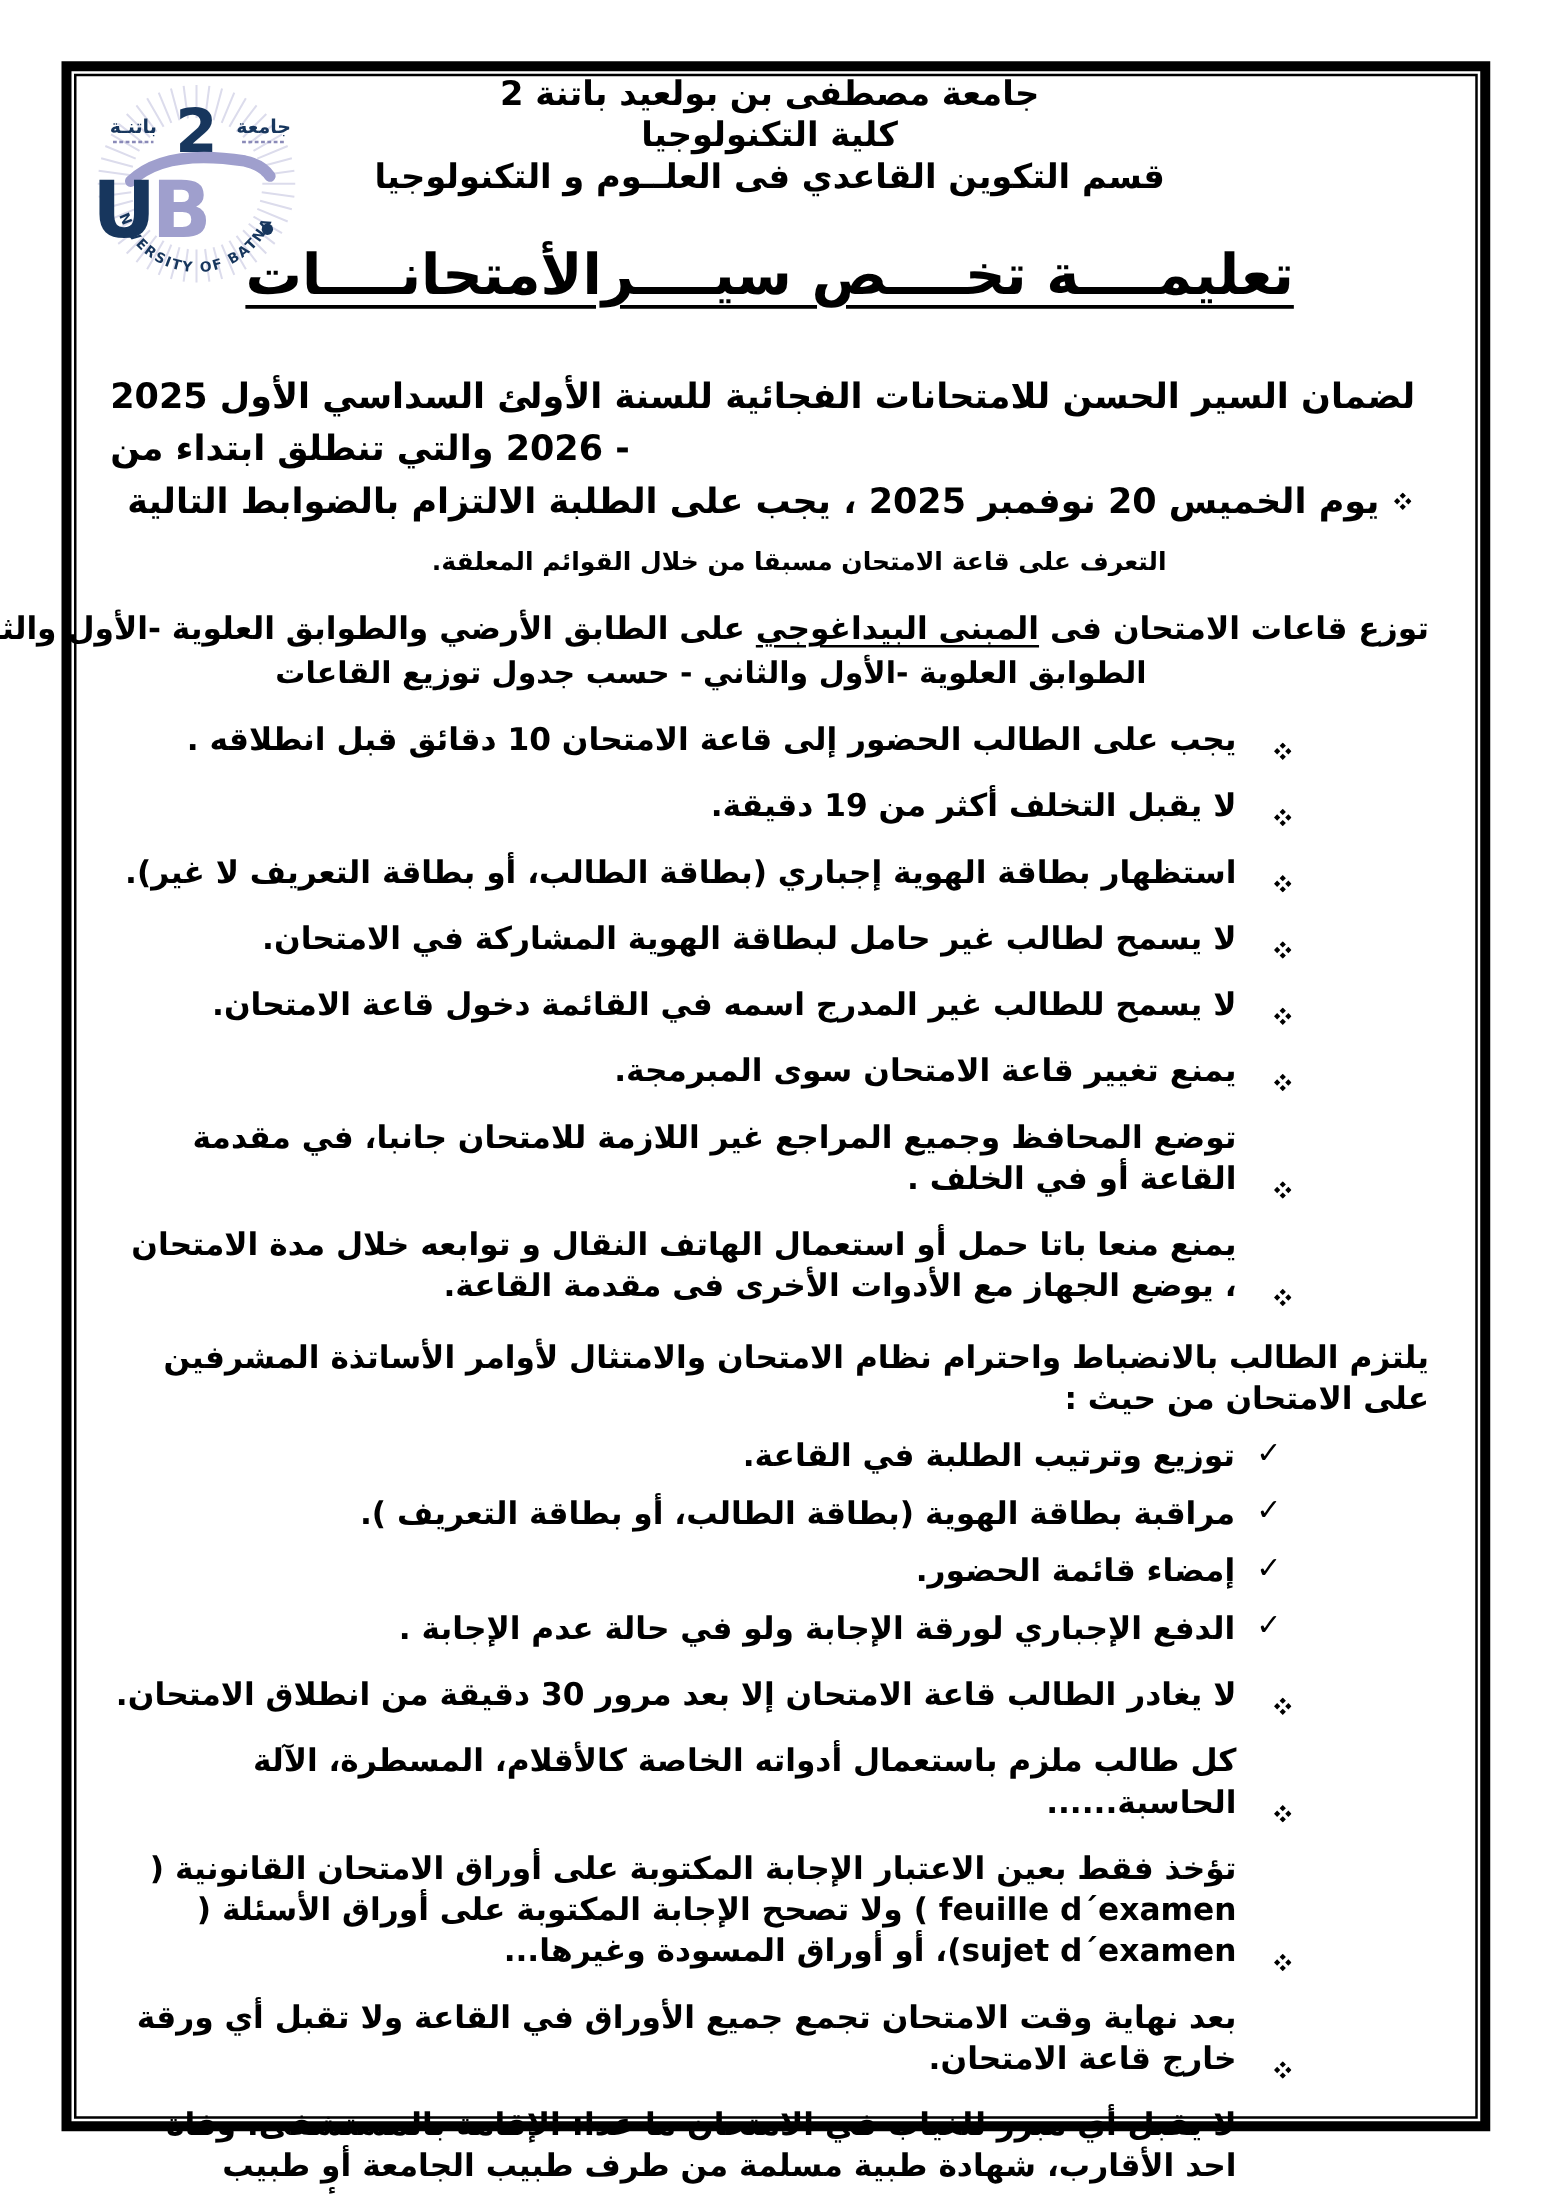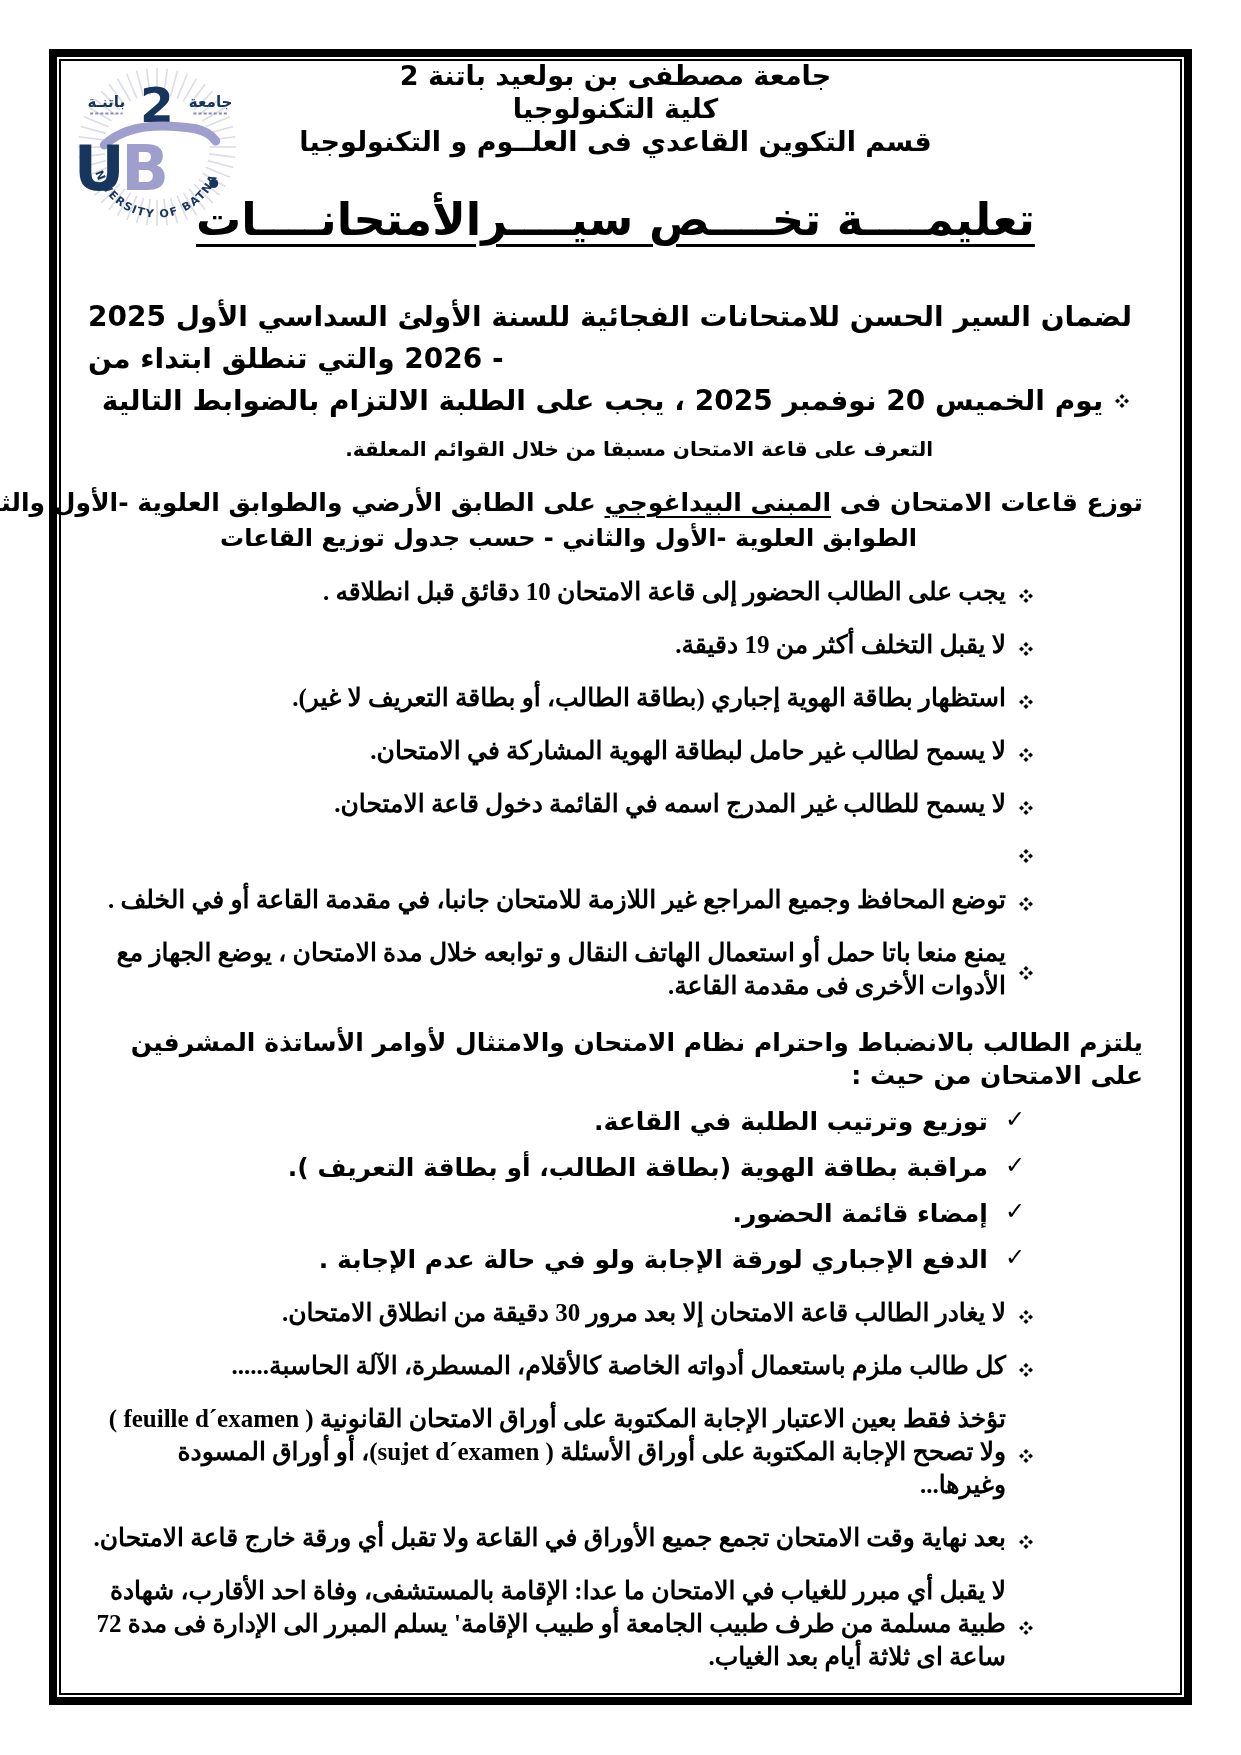--- a/index.html
+++ b/index.html
@@ -15,21 +15,21 @@
   .logo{position:absolute;left:-12px;top:6px;width:162px;height:162px;}
   .title-wrap{margin-top:34px;text-align:center;}
   .title{font-size:45px;text-decoration:underline;text-decoration-thickness:3px;text-underline-offset:9px;white-space:nowrap;}
   
   .intro{margin-top:50px;font-size:28px;line-height:1.5;text-align:left;}
   .intro-l2{display:flex;justify-content:center;align-items:center;gap:12px;}
   
   .rows{margin-top:14px;}
   .row{margin-top:20px;font-size:25px;line-height:1.32;text-align:right;}
   .row .txt{display:inline-block;}
-  .row.bullet{display:flex;align-items:center;gap:13px;padding-left:4px;padding-right:110px;font-family:Liberation Serif, serif;}
+  .row.bullet{display:flex;align-items:flex-end;gap:30px;padding-left:4px;padding-right:110px;}
   .row.bullet svg{flex:0 0 auto;margin-top:9px;}
   .row.check{display:flex;align-items:flex-start;gap:17px;padding-right:118px;margin-top:13px;}
   .chk{font-size:24px;line-height:1.2;}
   .row.plain.lv-deep{padding-right:210px;font-size:20px;margin-top:8px;}
   .row.plain.lv-mid{padding-right:226px;font-size:24px;margin-top:4px;}
   .row.plain.lv-flush{padding-right:0;margin-top:24px;}
   .row.nowrap .txt{white-space:nowrap;}
   .u{text-decoration:underline;text-decoration-thickness:2px;text-underline-offset:5px;}
 </style>
 </head>
@@ -182,20 +182,21 @@
   </svg>
         <span class="txt">لا يسمح للطالب غير المدرج اسمه في القائمة دخول قاعة الامتحان.</span>
       </div>
       <div class="row bullet">
         <svg width="14" height="14" viewBox="0 0 10 10" aria-hidden="true">
     <path fill="#000" d="M5 0 L6.8 1.8 L5 3.6 L3.2 1.8 Z
                          M1.8 3.2 L3.6 5 L1.8 6.8 L0 5 Z
                          M8.2 3.2 L10 5 L8.2 6.8 L6.4 5 Z
                          M5 6.4 L6.8 8.2 L5 10 L3.2 8.2 Z"></path>
   </svg>
+        <span class="txt">يمنع تغيير قاعة الامتحان سوى المبرمجة.</span>
       </div>
       <div class="row bullet">
         <svg width="14" height="14" viewBox="0 0 10 10" aria-hidden="true">
     <path fill="#000" d="M5 0 L6.8 1.8 L5 3.6 L3.2 1.8 Z
                          M1.8 3.2 L3.6 5 L1.8 6.8 L0 5 Z
                          M8.2 3.2 L10 5 L8.2 6.8 L6.4 5 Z
                          M5 6.4 L6.8 8.2 L5 10 L3.2 8.2 Z"></path>
   </svg>
         <span class="txt">توضع المحافظ وجميع المراجع غير اللازمة للامتحان جانبا، في مقدمة القاعة أو في الخلف .</span>
       </div>

